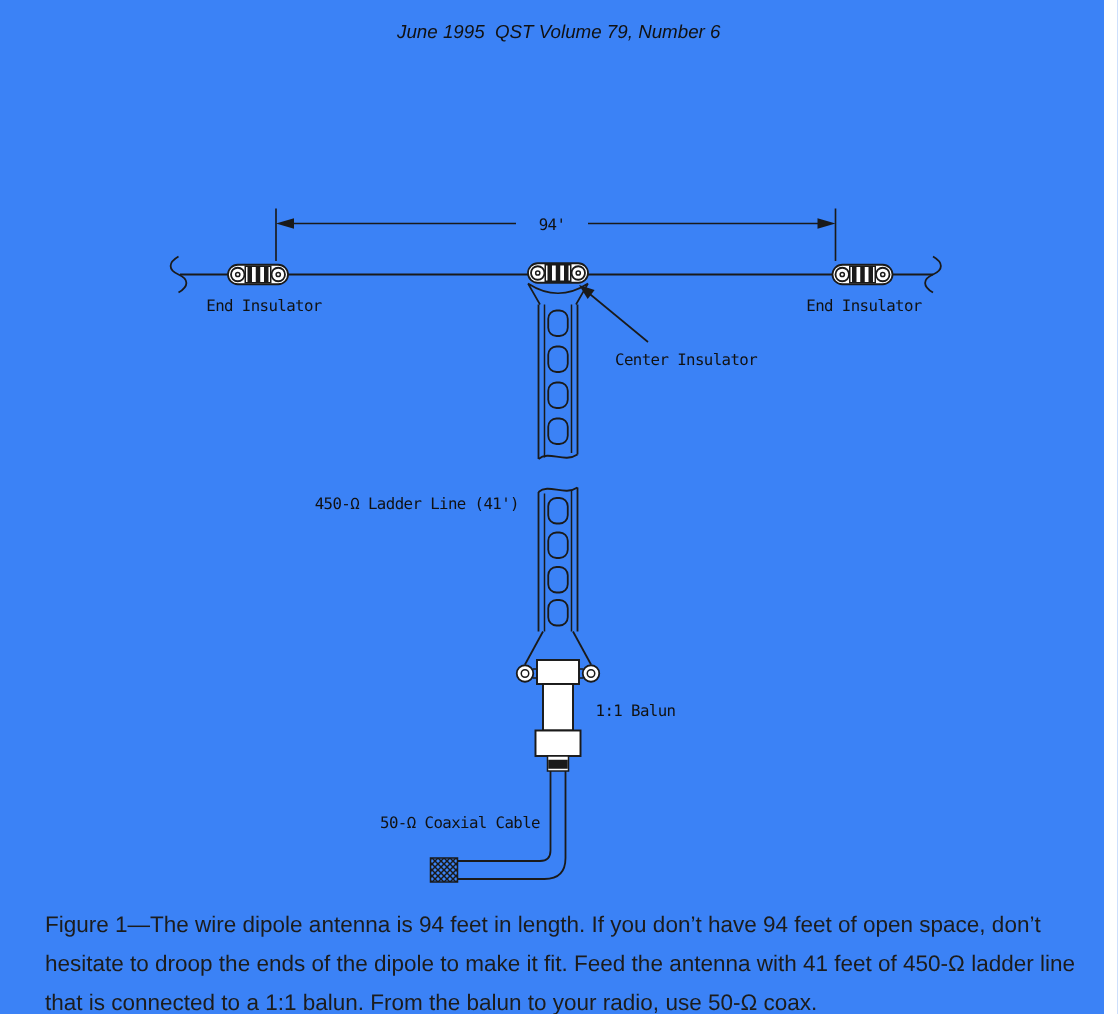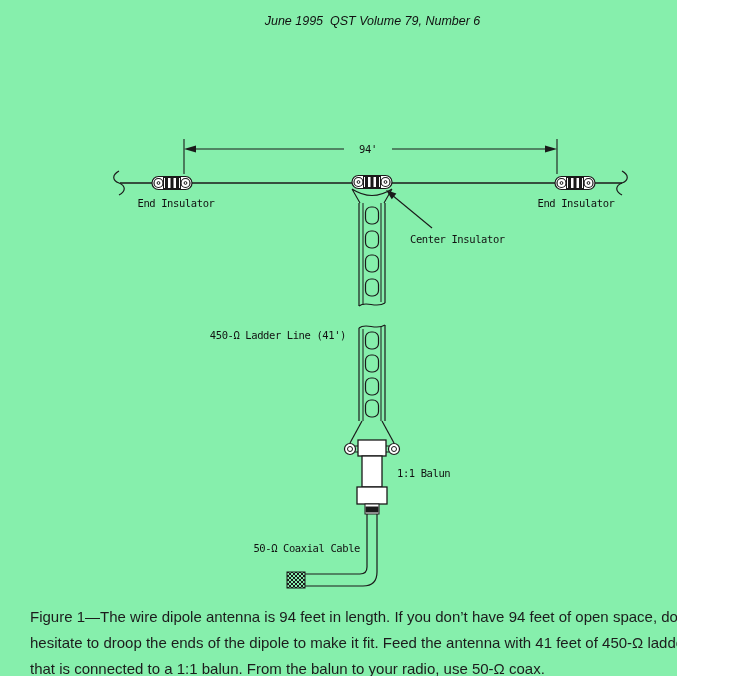--- a/index.html
+++ b/index.html
@@ -1,16 +1,16 @@
 <!DOCTYPE html>
 <html><head>
 <meta charset="utf-8">
 <style>
   html,body{margin:0;padding:0;background:#ffffff;}
-  #page{position:relative;width:677px;height:676px;background:#86efac;overflow:hidden;
+  #page{position:relative;width:736px;height:676px;background:#3b82f6;overflow:hidden;
         font-family:"Liberation Sans",sans-serif;color:#1a1a1a;}
   .citation{position:absolute;top:14px;left:0;width:745px;text-align:center;
             font-style:italic;font-size:12.5px;color:#111;white-space:pre;}
   svg{position:absolute;top:0;left:0;}
   .cad-label{font-family:"DejaVu Sans Mono",monospace;font-size:10.5px;letter-spacing:-0.4px;fill:#111;}
   .caption{position:absolute;left:30px;top:604px;width:710px;font-size:15px;
            line-height:26px;color:#1c1c1c;text-align:left;}
 </style>
 </head>
 <body>

